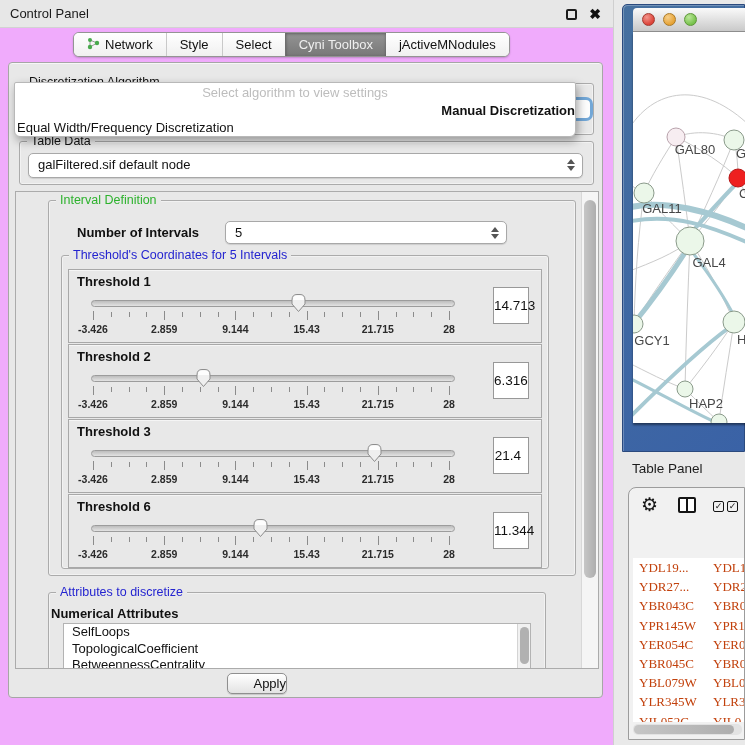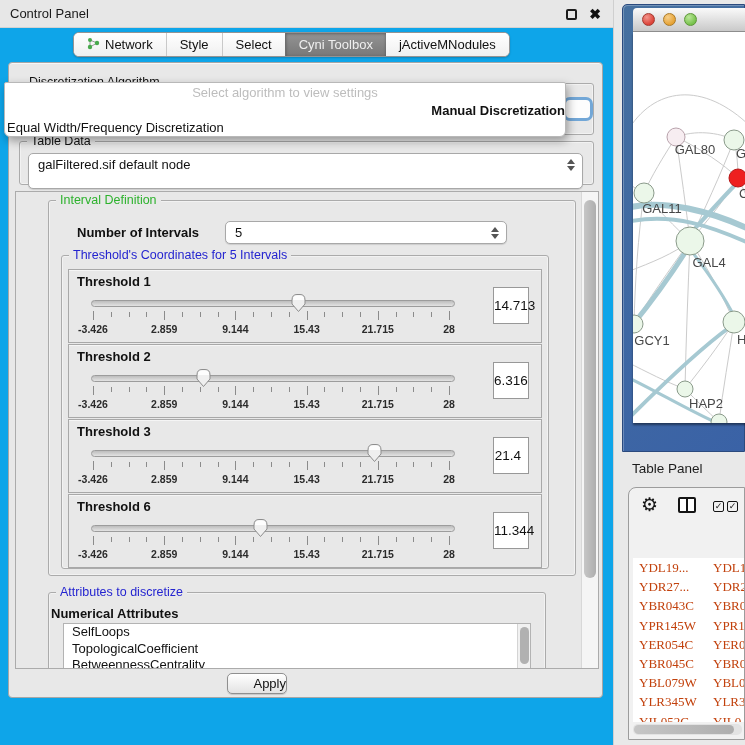--- a/index.html
+++ b/index.html
@@ -1,21 +1,21 @@
 <!DOCTYPE html>
 <html><head>
 <meta charset="utf-8">
 <style>
   * { margin:0; padding:0; box-sizing:border-box; }
   html,body { width:745px; height:745px; }
   body { font-family:"Liberation Sans", sans-serif; background:#e9e9e9; }
   #root { position:relative; width:745px; height:745px; overflow:hidden; background:#e9e9e9; }
 
   
-  .control-panel { position:absolute; left:0; top:0; width:613px; height:745px; background:#0ea5e9;padding-left:43px; }
+  .control-panel { position:absolute; left:0; top:0; width:613px; height:745px; background:#f0abfc;padding-left:43px; }
   .cp-titlebar { position:absolute; left:0; top:0; width:613px; height:28px; background:#e7e7e7; border-bottom:1px solid #d2d2d2; }
   .cp-title { position:absolute; left:10px; top:0; line-height:28px; font-size:13px; color:#1a1a1a; }
   .float-ico { position:absolute; right:36px; top:9px; width:11px; height:11px; border:2px solid #1d1d1d; border-radius:2px; }
   .close-ico { position:absolute; right:12px; top:5px; font-size:14px; font-weight:bold; color:#111; line-height:18px; }
 
   
   .segbar { position:absolute; display:flex; height:25px; border:1px solid #949494; border-radius:6px; overflow:hidden; background:#fff; box-shadow:0 1px 2px rgba(0,0,0,.2); }
   .seg { display:flex; align-items:center; gap:5px; padding:0 13px; font-size:13px; color:#111; background:linear-gradient(#ffffff,#f0f0f0); border-left:1px solid #c9c9c9; white-space:nowrap; }
   .seg:first-child { border-left:none; }
   .seg.sel { background:linear-gradient(#949494,#787878); color:#efefef; border-left:1px solid #6e6e6e; box-shadow:inset 0 1px 3px rgba(0,0,0,.35); }
@@ -32,21 +32,21 @@
   .combo { position:absolute; background:#fff; border:1px solid #a8a8a8; border-radius:5px; box-shadow:0 1px 1px rgba(0,0,0,.12); font-size:13px; color:#111; }
   .combo .val { position:absolute; left:9px; top:0; line-height:21px; }
   .stepper { position:absolute; right:7px; top:4px; width:9px; height:14px; }
   .stepper .up   { position:absolute; left:1px; top:1px;  width:0; height:0; border-left:4px solid transparent; border-right:4px solid transparent; border-bottom:5px solid #555; }
   .stepper .down { position:absolute; left:1px; bottom:1px; width:0; height:0; border-left:4px solid transparent; border-right:4px solid transparent; border-top:5px solid #555; }
 
   
   .focus-sliver { position:absolute; left:554px; top:34px; width:30px; height:24px; background:#fdfdfd; border:3px solid #72a7d7; border-radius:7px; z-index:5; }
 
   
-  .popup { position:absolute; left:4px; top:82px; width:562px; height:55px; background:#fff; border:1px solid #b8b8b8; border-radius:2px 2px 6px 6px; box-shadow:2px 4px 10px rgba(0,0,0,.35); z-index:50; }
+  .popup { position:absolute; left:14px; top:82px; width:562px; height:55px; background:#fff; border:1px solid #b8b8b8; border-radius:2px 2px 6px 6px; box-shadow:2px 4px 10px rgba(0,0,0,.35); z-index:50; }
   .popup .hint { text-align:center; font-size:13px; color:#bdbdbd; line-height:18px; margin-top:1px; }
   .popup .item { font-size:13px; color:#111; line-height:17px; padding-left:2px; white-space:nowrap; }
   .popup .item.bold { font-weight:bold;text-align:right; }
 
   .settings { position:absolute; left:6px; top:128px; width:584px; height:478px; border:1px solid #ababab; background:#e8e8e8; overflow:hidden; }
   .vscroll { position:absolute; right:0; top:0; width:17px; height:476px; background:#f5f5f5; border-left:1px solid #d8d8d8; }
   .vscroll .thumb, .hthumb { background:linear-gradient(90deg,#c6c6c6,#aeaeae); border-radius:7px; }
   .vscroll .thumb { position:absolute; left:2px; top:8px; width:12px; height:378px; }
 
   .lbl-bold { position:absolute; font-size:13px; font-weight:bold; color:#111; white-space:nowrap; }
@@ -141,21 +141,21 @@
       </div>
 
     <div class="outer-panel">
 
       <div class="group" style="left:10px; top:20px; width:575px; height:52px;"></div>
       <div style="position:absolute; left:16px; top:12px; font-size:12.5px; color:#111; background:#e8e8e8; padding:0 4px;">Discretization Algorithm</div>
       <div class="focus-sliver"></div>
 
       <div class="group" style="left:10px; top:78px; width:575px; height:44px;">
         <span class="gtitle black">Table Data</span>
-        <div class="combo" style="left:8px; top:11px; right:10px; height:36px;">
+        <div class="combo" style="left:8px; top:11px; right:10px; height:25px;">
           <span class="val">galFiltered.sif default node</span>
           <span class="stepper">
               <span class="up"></span>
               <span class="down"></span>
             </span>
         </div>
       </div>
 
       <div class="settings">
 

